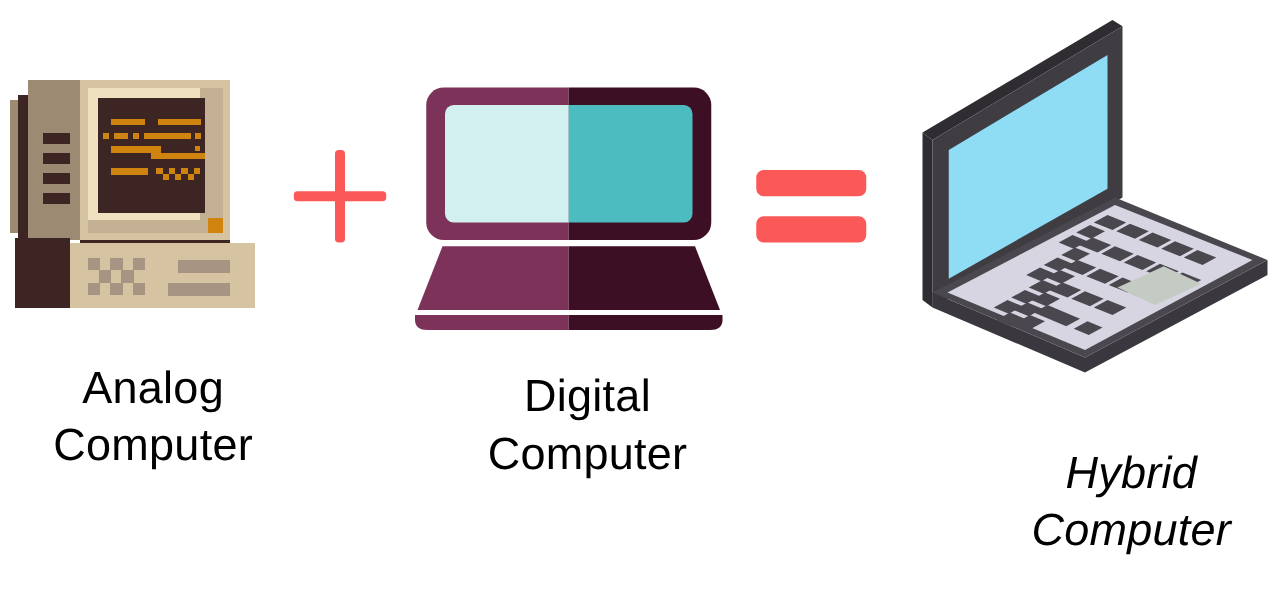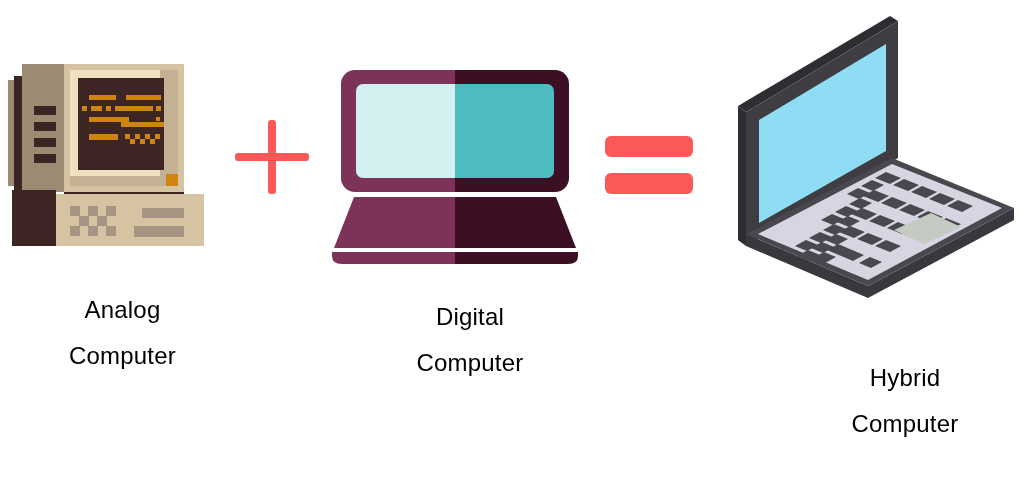--- a/index.html
+++ b/index.html
@@ -24,30 +24,30 @@
 
   
   .node { position: absolute; }
 
   
   .caption {
     position: absolute;
     text-align: center;
     color: #000000;
     font-family: "Liberation Sans", sans-serif;
-    font-size: 24px;
+    font-size: 36px;
     line-height: 46px;
     font-weight: 400;
     letter-spacing: 0.2px;
     white-space: pre-line;
     user-select: none;
   }
   #caption-analog  { left: 10px;  top: 287px; width: 225px; }
   #caption-digital { left: 355px; top: 294px; width: 230px; }
-  #caption-hybrid  { left: 795px; top: 355px; width: 220px; }
+  #caption-hybrid  { left: 795px; top: 355px; width: 220px; font-style: italic; }
 
   
   #plus-sign  { left: 233px; top: 118px; width: 78px;  height: 78px; }
   #equals-sign{ left: 603px; top: 134px; width: 92px;  height: 62px; }
 
   
   #analog-computer { left: 8px; top: 58px; width: 196px; height: 190px; }
   #digital-computer{ left: 330px; top: 68px; width: 250px; height: 196px; }
   #hybrid-computer { left: 718px; top: 8px; width: 300px; height: 292px; }
 

